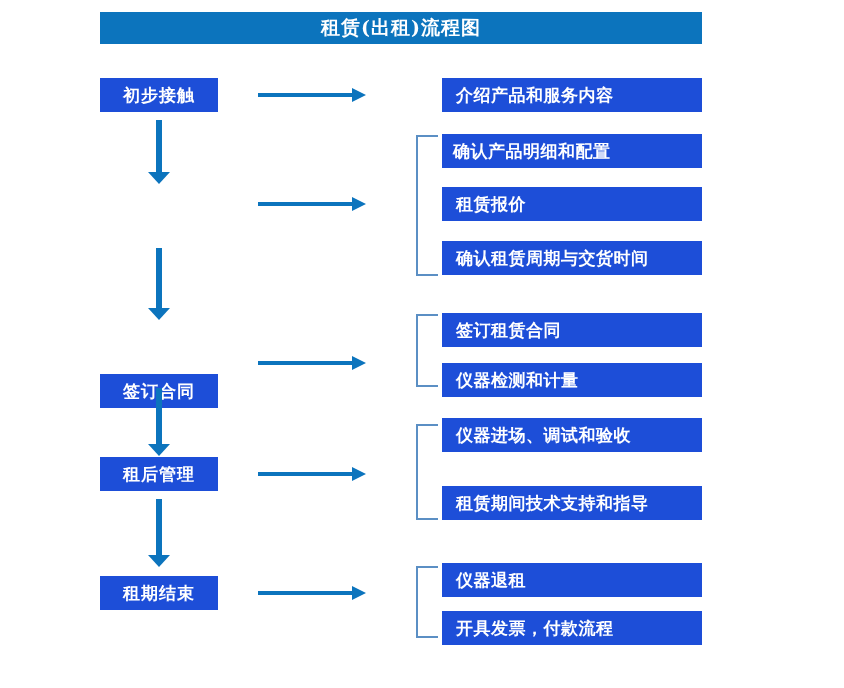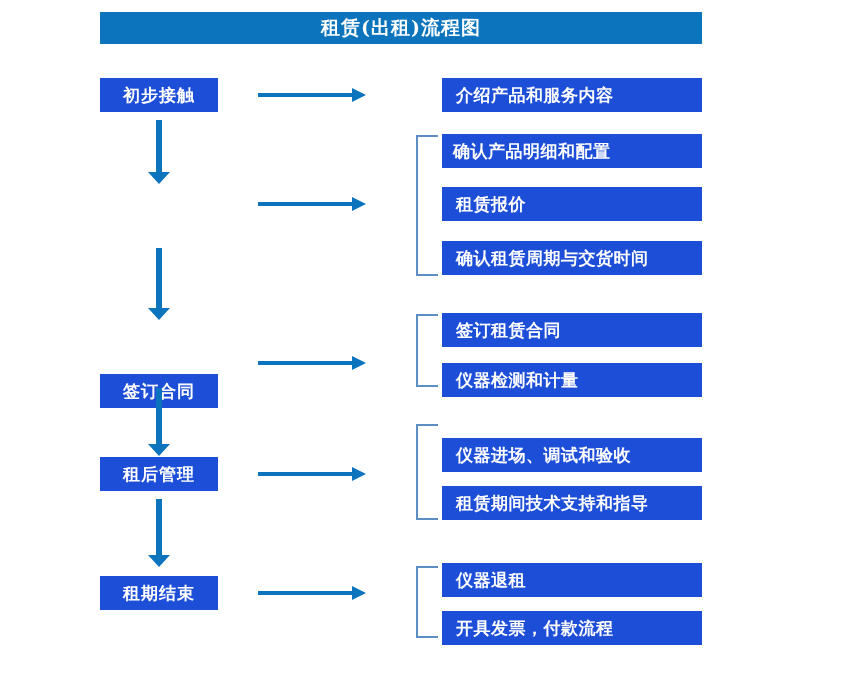--- a/index.html
+++ b/index.html
@@ -182,21 +182,21 @@
 
   <div class="box box-left" style="left:100px; top:457px;">租后管理</div>
 
   <div class="h-arrow" style="left:258px; top:467px;">
     <div class="shaft"></div>
     <div class="head"></div>
   </div>
 
   <div class="bracket" style="left:416px; top:424px; height:96px;"></div>
 
-  <div class="box box-right" style="top:438px;">仪器进场、调试和验收</div>
+  <div class="box box-right" style="top:418px;">仪器进场、调试和验收</div>
   <div class="box box-right" style="top:486px;">租赁期间技术支持和指导</div>
 
   <div class="v-arrow" style="left:148px; top:499px; height:68px;">
     <div class="shaft" style="height:56px;"></div>
     <div class="head" style="top:56px;"></div>
   </div>
 
   <div class="box box-left" style="left:100px; top:576px;">租期结束</div>
 
   <div class="h-arrow" style="left:258px; top:586px;">

